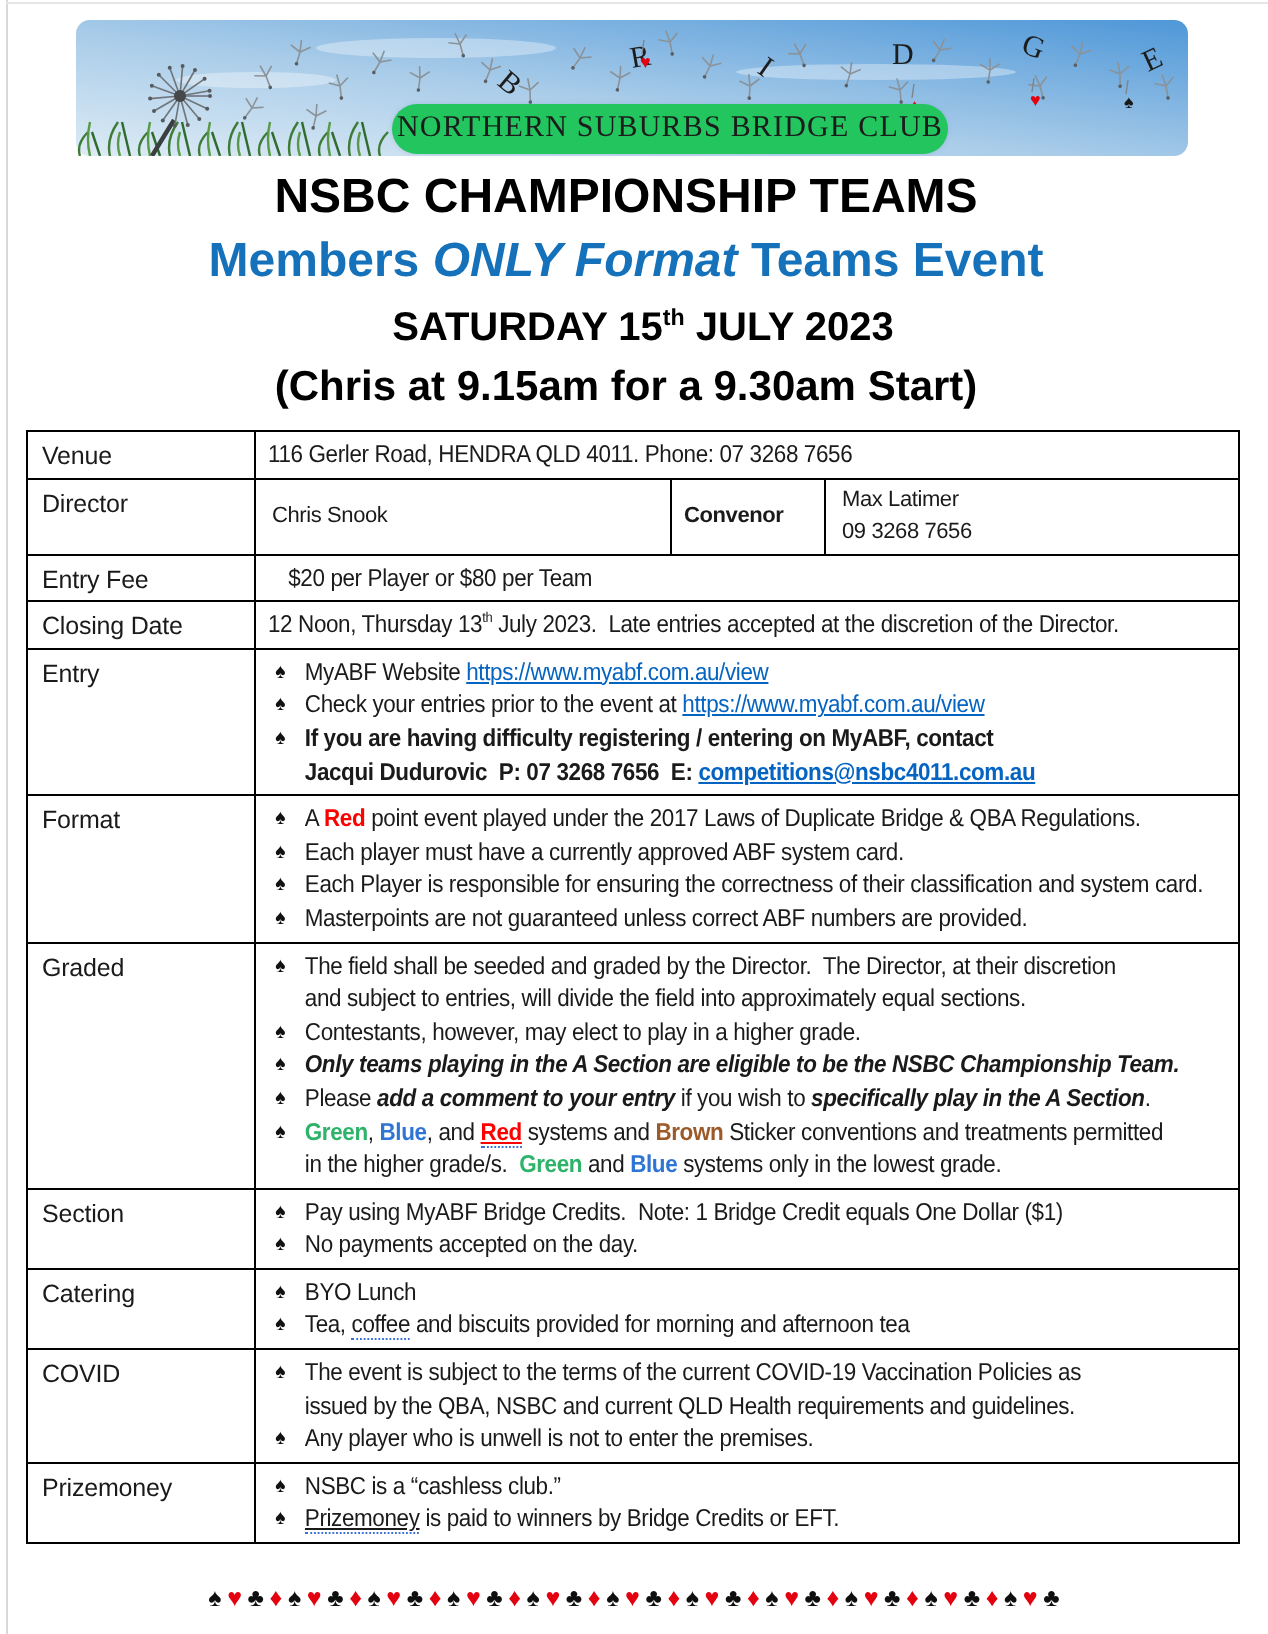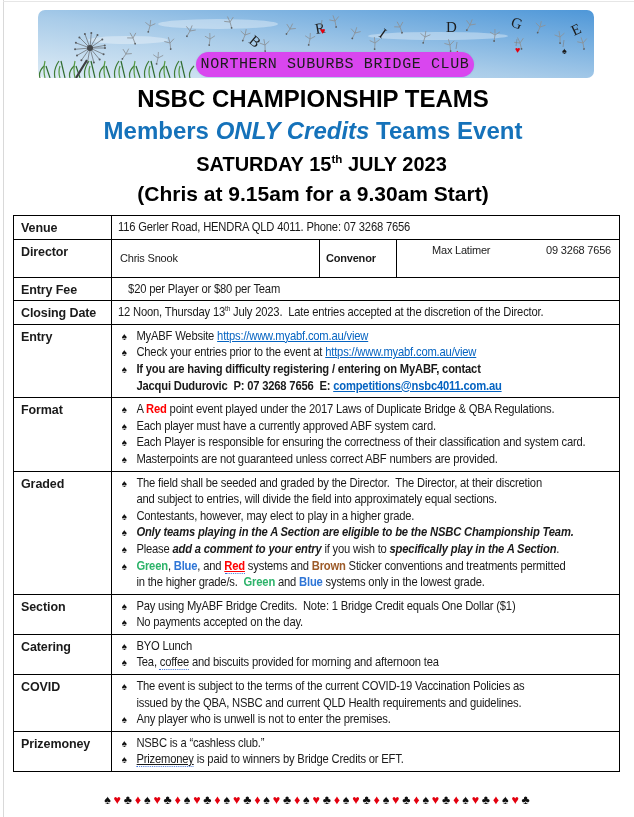--- a/index.html
+++ b/index.html
@@ -9,57 +9,57 @@
     --heading-blue:#1572BA; --link-blue:#0563C1; --c-red:#FF0000; --c-green:#2DB36A;
     --c-blue:#2E75D6; --c-brown:#9C5A28; --suit-red:#E3000F;
   }
   .edge-left{position:absolute;left:3px;top:0;width:1px;height:100%;background:#d9d9d9;}
   .edge-top{position:absolute;left:3px;top:1px;width:631px;height:1px;background:#e6e6e6;}
 
   
   .banner{position:absolute;left:38px;top:10px;width:556px;height:68px;}
   .banner svg{position:absolute;left:0;top:0;}
   .pill{
-    position:absolute;left:158px;top:42px;width:278px;height:25px;background:#d946ef;
+    position:absolute;left:158px;top:42px;width:278px;height:25px;background:#22c55e;
     border-radius:13px;display:flex;align-items:center;justify-content:center;
-    font-family:Liberation Mono, monospace;font-size:15px;letter-spacing:.6px;color:#1c1c1c;
+    font-family:Liberation Serif, serif;font-size:15px;letter-spacing:.6px;color:#1c1c1c;
     box-shadow:0 0 2px rgba(120,150,180,.35);white-space:nowrap;
   }
 
   
   .titles{position:absolute;left:0;top:82px;width:626px;text-align:center;white-space:nowrap;}
   .t1{font-size:24px;font-weight:700;line-height:26px;margin:4px 0 0;color:#000;}
   .t2{font-size:24px;font-weight:700;line-height:26px;margin:6px 0 0;color:var(--heading-blue);}
   .t2 .i{font-style:italic;}
   .t3{font-size:20px;font-weight:700;line-height:24px;margin:8px 0 0;color:#000;padding-left:17px;}
   .t4{font-size:21px;font-weight:700;line-height:26px;margin:5px 0 0;color:#000;}
   .sup{vertical-align:super;font-size:.58em;line-height:0;}
 
   
   table.doc{position:absolute;left:13px;top:215px;width:607px;border-collapse:collapse;table-layout:fixed;}
   table.doc td{border:1.3px solid #000;vertical-align:top;}
-  td.label{width:88px;font-weight:700;font-size:12.5px;padding:5px 2px 3px 7px;letter-spacing:-.1px;margin-left:28px;}
+  td.label{width:88px;font-weight:400;font-size:12.5px;padding:5px 18px 3px 7px;letter-spacing:-.1px;margin-left:28px;}
   td.content{font-size:12.2px;letter-spacing:-.2px;line-height:16.6px;padding:3px 2px 3px 6px;}
   .fit{transform:scaleX(.92);transform-origin:left top;width:108.7%;}
   .line{display:flex;white-space:pre;overflow:hidden;}
   .bl{flex:0 0 16px;padding-left:4px;font-size:10.5px;line-height:16.6px;color:#111;}
   .bt{flex:1;overflow:hidden;}
   .cont{margin-left:20px;}
   .indent{padding-left:11px;}
   .b{font-weight:700;} .i{font-style:italic;} .u{text-decoration:underline;}
   .link{color:var(--link-blue);text-decoration:underline;cursor:pointer;}
   .c-red{color:var(--c-red);} .c-green{color:var(--c-green);}
   .c-blue{color:var(--c-blue);} .c-brown{color:var(--c-brown);}
   .sq{border-bottom:1.6px dotted #3a6fd8;}
   .ru{border-bottom:1.6px dotted #3a6fd8;text-decoration:underline;text-decoration-color:var(--c-red);}
   td.p0{padding:0;}
   .dir{display:flex;align-items:stretch;min-height:37px;font-size:11px;letter-spacing:-.2px;}
   .dir .c1{flex:0 0 191px;padding:4px 8px;display:flex;align-items:center;border-right:1.3px solid #000;}
   .dir .c2{flex:0 0 64px;padding:4px 6px;font-weight:700;display:flex;align-items:center;border-right:1.3px solid #000;}
-  .dir .c3{flex:1;padding:2px 8px;line-height:16px;display:flex;justify-content:space-between;margin-left:27px;}
+  .dir .c3{flex:1;padding:2px 8px;line-height:16px;display:flex;flex-direction:column;justify-content:center;}
 
   
   .suits{position:absolute;left:0;top:790px;width:634px;text-align:center;white-space:nowrap;}
   .suits span{font-size:12.5px;margin:0 1.4px;color:#0f0f0f;}
   .suits span.red{color:var(--suit-red);}
 </style>
 </head>
 <body style="--heading-blue: #1572BA; --link-blue: #0563C1; --c-red: #FF0000; --c-green: #2DB36A; --c-blue: #2E75D6; --c-brown: #9C5A28; --suit-red: #E3000F;">
 
 <div class="edge-left"></div>
@@ -266,21 +266,21 @@
         <text x="524" y="44" font-size="9" fill="#1a1a1a">♠</text>
       </g>
   </svg>
   <div class="pill">
     <span>NORTHERN SUBURBS BRIDGE CLUB</span>
   </div>
 </div>
 
 <div class="titles">
   <div class="t1">NSBC CHAMPIONSHIP TEAMS</div>
-  <div class="t2"><span>Members </span><span class="i">ONLY Credits</span><span> Teams Event</span></div>
+  <div class="t2"><span>Members </span><span class="i">ONLY Format</span><span> Teams Event</span></div>
   <div class="t3"><span>SATURDAY 15</span><span class="sup">th</span><span> JULY 2023</span></div>
   <div class="t4">(Chris at 9.15am for a 9.30am Start)</div>
 </div>
 
 <table class="doc">
   <tbody id="doc-body">
       <tr>
         <td class="label">Venue</td>
         <td class="content">
           <div class="fit">

